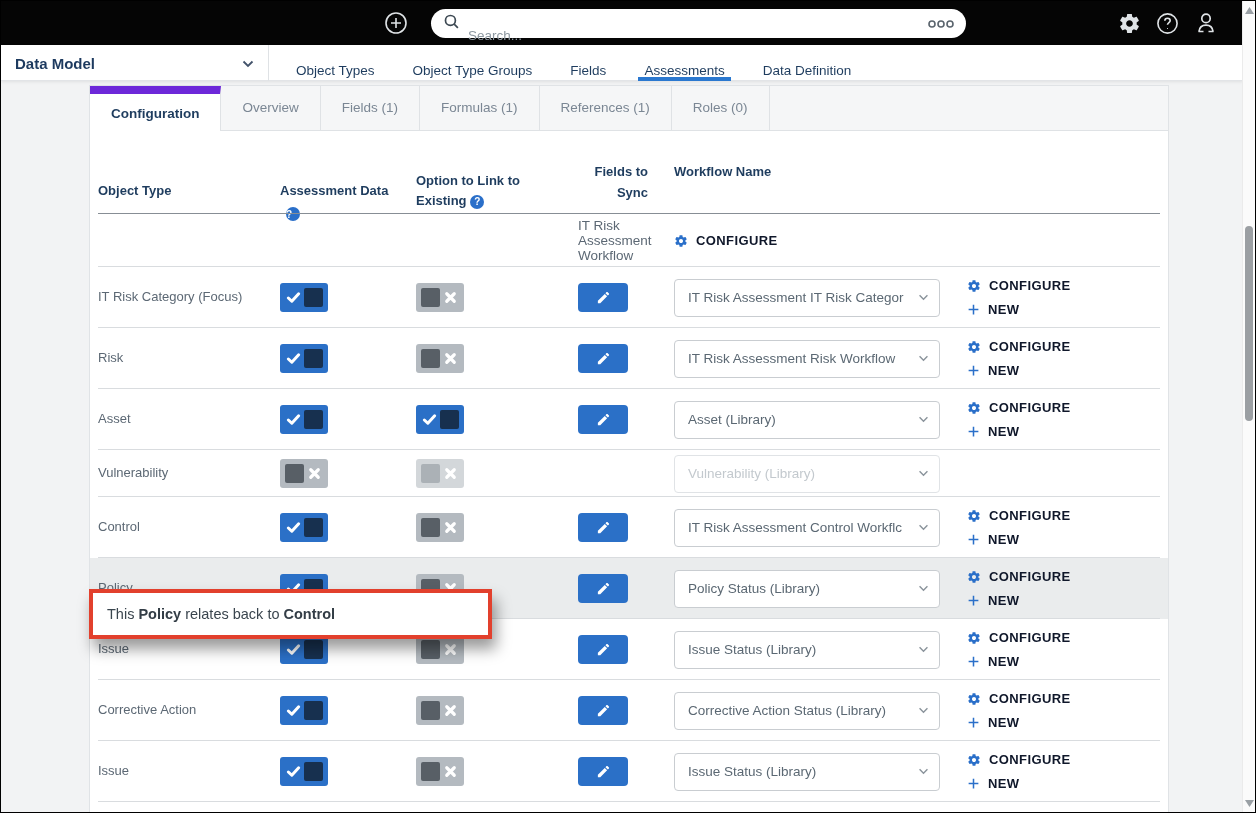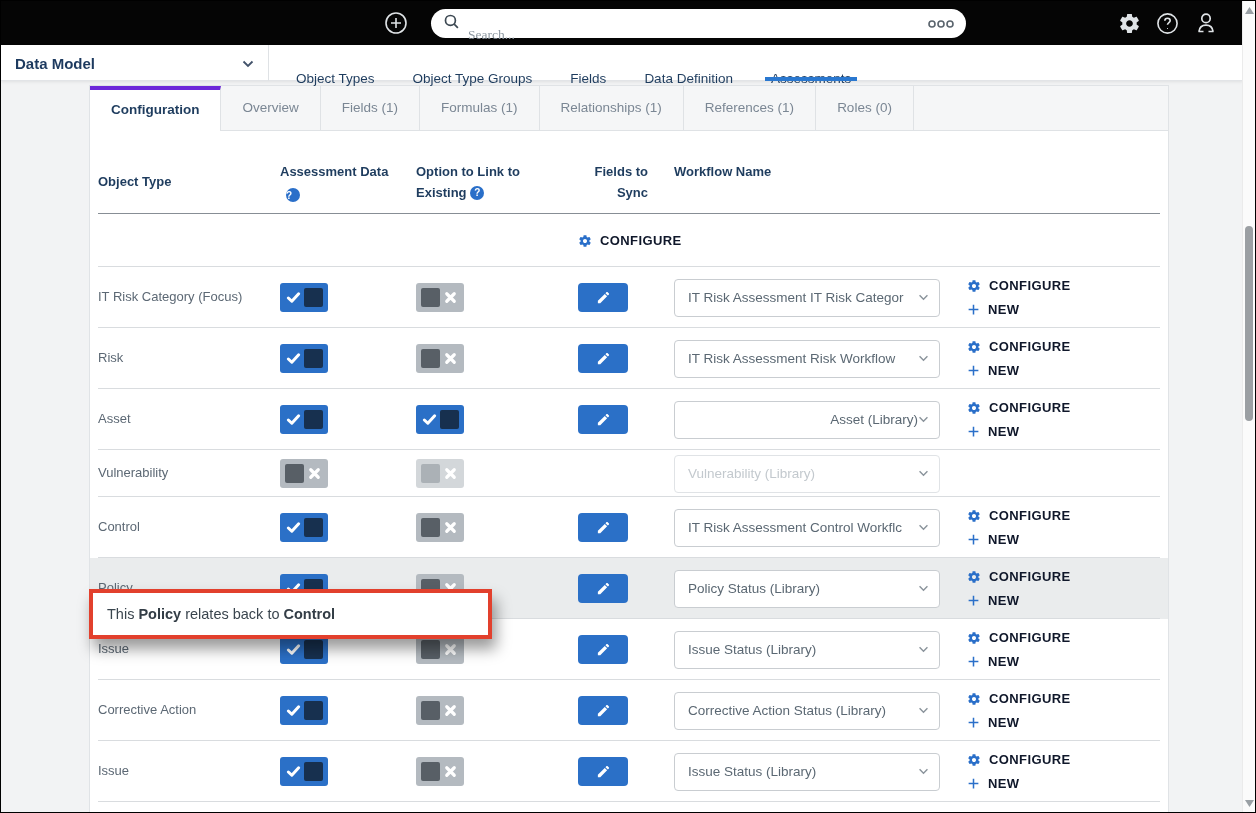--- a/index.html
+++ b/index.html
@@ -9,47 +9,47 @@
             border:1px solid #000; overflow:hidden; }
 
   
   .topbar { position:absolute; left:0; top:0; width:1242px; height:44px; background:#050505; }
   .icon-btn { position:absolute; cursor:pointer; }
   .icon-btn svg { display:block; }
   .search-pill { position:absolute; left:430px; top:8px; width:535px; height:29px;
                  background:#fff; border-radius:15px; display:flex; align-items:center;
                  padding:0 12px; gap:8px; }
   .search-pill input { border:none; outline:none; flex:1; font-size:13.5px; color:#3c4852;
-                       font-family:Liberation Serif, serif; background:transparent;margin-top:23px; }
+                       font-family:Liberation Sans, sans-serif; background:transparent;margin-top:23px; }
   .search-pill input::placeholder { color:#8d98a1; }
 
   
   .navbar { position:absolute; left:0; top:44px; width:1242px; height:36px; background:#fff;
             border-bottom:1px solid #e2e4e7; box-shadow:0 1px 3px rgba(0,0,0,.08); z-index:5; }
   .dm-select { position:absolute; left:0; top:0; width:268px; height:36px; display:flex;
                align-items:center; padding:0 14px; cursor:pointer; border-right:1px solid #dfe2e5; }
   .dm-title { font-size:15px; font-weight:bold; color:#1d3a5f; flex:1; }
   .nav-tabs { position:absolute; left:276px; top:0; height:36px; display:flex; }
-  .nav-tab { padding:16px 19px; line-height:35px; font-size:13.5px; color:#1e3c5e; cursor:pointer;
+  .nav-tab { padding:8px 19px; line-height:35px; font-size:13.5px; color:#1e3c5e; cursor:pointer;
              position:relative; white-space:nowrap; }
   .nav-tab.active::after { content:""; position:absolute; left:13px; right:13px; bottom:0;
                            height:4px; background:#2a78d0; }
 
   
   .content { position:absolute; left:0; top:81px; width:1242px; height:731px; background:#f2f3f4; }
   .card { position:absolute; left:88px; top:3px; width:1080px; height:780px; background:#fff;
           border:1px solid #e0e3e6; }
 
   
   .tabstrip { display:flex; height:45px; }
   .subtab { padding:0 21px; line-height:44px; font-size:13.5px; color:#7b8794; cursor:pointer;
             background:#f5f6f7; border-right:1px solid #dfe2e5; border-bottom:1px solid #dfe2e5;
             white-space:nowrap; }
   .subtab.active { background:#fff; color:#1e3c5e; font-weight:bold; border-bottom:none;
-                   border-top:4px solid #6d28d9; line-height:40px; }
+                   border-top:8px solid #6d28d9; line-height:40px; }
   .tabstrip .filler { flex:1; background:#f5f6f7; border-bottom:1px solid #dfe2e5; }
 
   
   .grid { display:grid; grid-template-columns:182px 136px 162px 96px 293px 1fr; margin:0 8px; }
   .thead { position:relative; height:83px; }
   .thead .grid { padding-top:31px; }
   .thead::after { content:""; position:absolute; left:8px; right:8px; bottom:0; height:1px;
                   background:#878e95; }
   .hcell { font-size:13px; font-weight:bold; color:#1e3c5e; line-height:1.6; }
   .help-icon { width:14px; height:14px; border-radius:50%; background:#2a6fc9; color:#fff;
@@ -164,45 +164,44 @@
       <span>
         <svg width="12" height="8" viewBox="0 0 12 8" fill="none" stroke="#42526a" stroke-width="1.8">
           <path d="M1.5 1.5 L6 6 L10.5 1.5"></path>
         </svg>
       </span>
     </div>
     <div class="nav-tabs" id="nav-tabs">
         <div class="nav-tab">Object Types</div>
         <div class="nav-tab">Object Type Groups</div>
         <div class="nav-tab">Fields</div>
+        <div class="nav-tab active">Assessments</div>
         <div class="nav-tab">Data Definition</div>
-        <div class="nav-tab active">Assessments</div>
       </div>
   </div>
 
   <div class="content">
     <div class="card">
 
       <div class="tabstrip" id="subtabs">
           <div class="subtab active">Configuration</div>
           <div class="subtab">Overview</div>
           <div class="subtab">Fields (1)</div>
           <div class="subtab">Formulas (1)</div>
-          <div class="subtab">Relationships (1)</div>
           <div class="subtab">References (1)</div>
           <div class="subtab">Roles (0)</div>
           <div class="filler"></div>
         </div>
 
       <div class="thead">
         <div class="grid">
           <div class="cell" style="align-items:center;">
             <div class="hcell">Object Type</div>
           </div>
-          <div class="cell" style="align-items:flex-start;">
+          <div class="cell" style="align-items:flex-start;margin-top:19px;">
             <div class="hcell">
               <span>Assessment Data</span>
               <span class="help-icon help-block">?</span>
             </div>
           </div>
           <div class="cell" style="align-items:center;">
             <div class="hcell" style="max-width:124px;">
               <span>Option to Link to Existing</span>
               <span class="help-icon">?</span>
             </div>
@@ -222,20 +221,24 @@
     <div class="grid">
       <div class="cell c-toggle1">
         
       </div>
       <div class="cell c-toggle2">
         
       </div>
       <div class="cell c-pencil">
         
       </div>
+      <div class="cell c-dropdown">
+
+        <span class="workflow-text">IT Risk Assessment Workflow</span>
+      </div>
       <div class="cell c-actions">
         <div class="action-line act-configure">
           <svg width="14" height="14" viewBox="0 0 24 24" fill="#2a6fc9">
             <path d="M19.43 12.98c.04-.32.07-.64.07-.98s-.03-.66-.07-.98l2.11-1.65c.19-.15.24-.42.12-.64l-2-3.46c-.12-.22-.39-.3-.61-.22l-2.49 1c-.52-.4-1.08-.73-1.69-.98l-.38-2.65C14.46 2.18 14.25 2 14 2h-4c-.25 0-.46.18-.49.42l-.38 2.65c-.61.25-1.17.59-1.69.98l-2.49-1c-.23-.09-.49 0-.61.22l-2 3.46c-.13.22-.07.49.12.64l2.11 1.65c-.04.32-.07.65-.07.98s.03.66.07.98l-2.11 1.65c-.19.15-.24.42-.12.64l2 3.46c.12.22.39.3.61.22l2.49-1c.52.4 1.08.73 1.69.98l.38 2.65c.03.24.24.42.49.42h4c.25 0 .46-.18.49-.42l.38-2.65c.61-.25 1.17-.59 1.69-.98l2.49 1c.23.09.49 0 .61-.22l2-3.46c.12-.22.07-.49-.12-.64l-2.11-1.65zM12 15.5c-1.93 0-3.5-1.57-3.5-3.5s1.57-3.5 3.5-3.5 3.5 1.57 3.5 3.5-1.57 3.5-3.5 3.5z"></path>
           </svg>
           <span class="act-label-configure">CONFIGURE</span>
         </div>
 
       </div>
     </div>
@@ -346,21 +349,21 @@
         <div class="action-line act-new">
           <svg width="13" height="13" viewBox="0 0 24 24" fill="#2a6fc9">
             <path d="M10.6 3h2.8v18h-2.8z M3 10.6h18v2.8H3z"></path>
           </svg>
           <span class="act-label-new">NEW</span>
         </div>
       </div>
     </div>
   </div>
 
-  <div class="row" style="height: 61px; text-align: right;">
+  <div class="row" style="height: 61px;">
     <div class="grid">
       <div class="cell c-label">
                 <span>Asset</span>
               </div>
       <div class="cell c-toggle1">
         <div class="toggle on">
           <span class="knob"></span>
           <svg class="mark mark-check" viewBox="0 0 16 16" width="15" height="15">
                     <path d="M2.5 8.5 L6.2 12 L13.5 4" stroke="#fff" stroke-width="3.2" fill="none" stroke-linecap="round" stroke-linejoin="round"></path>
                   </svg>

